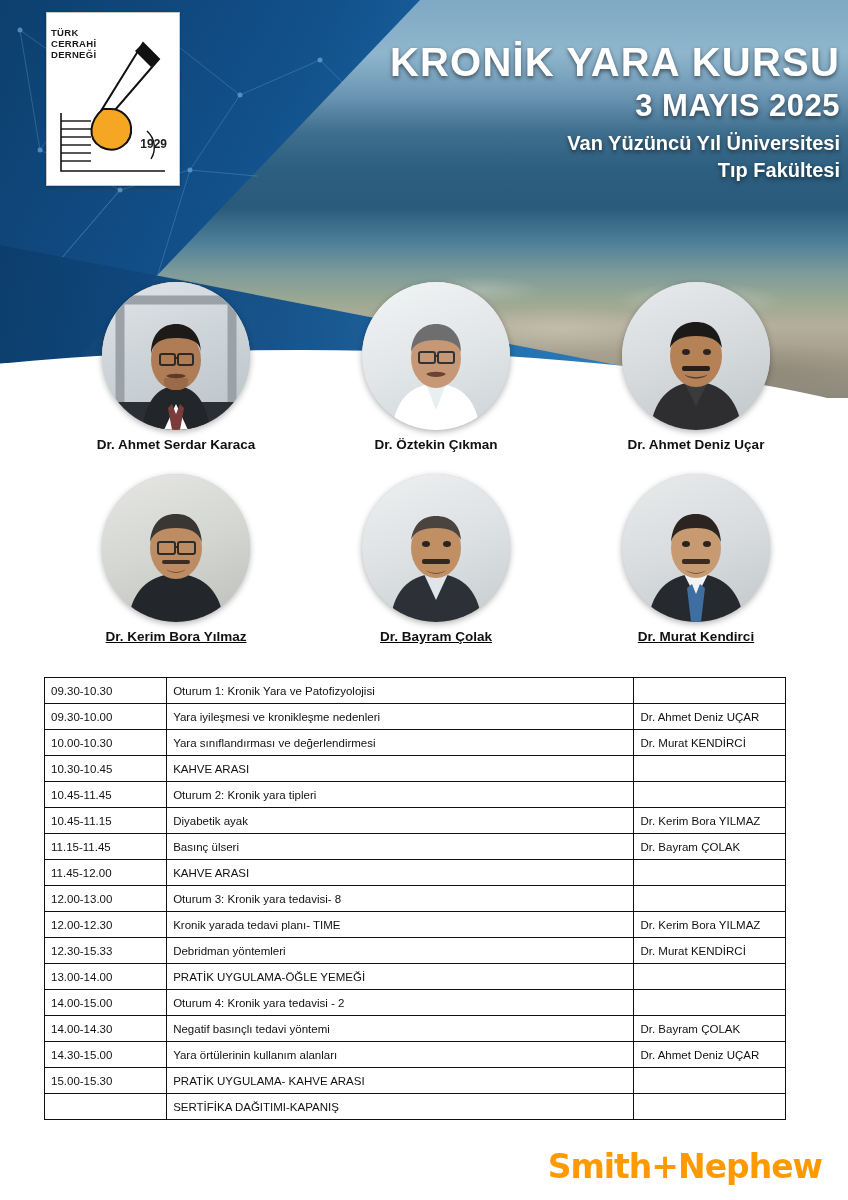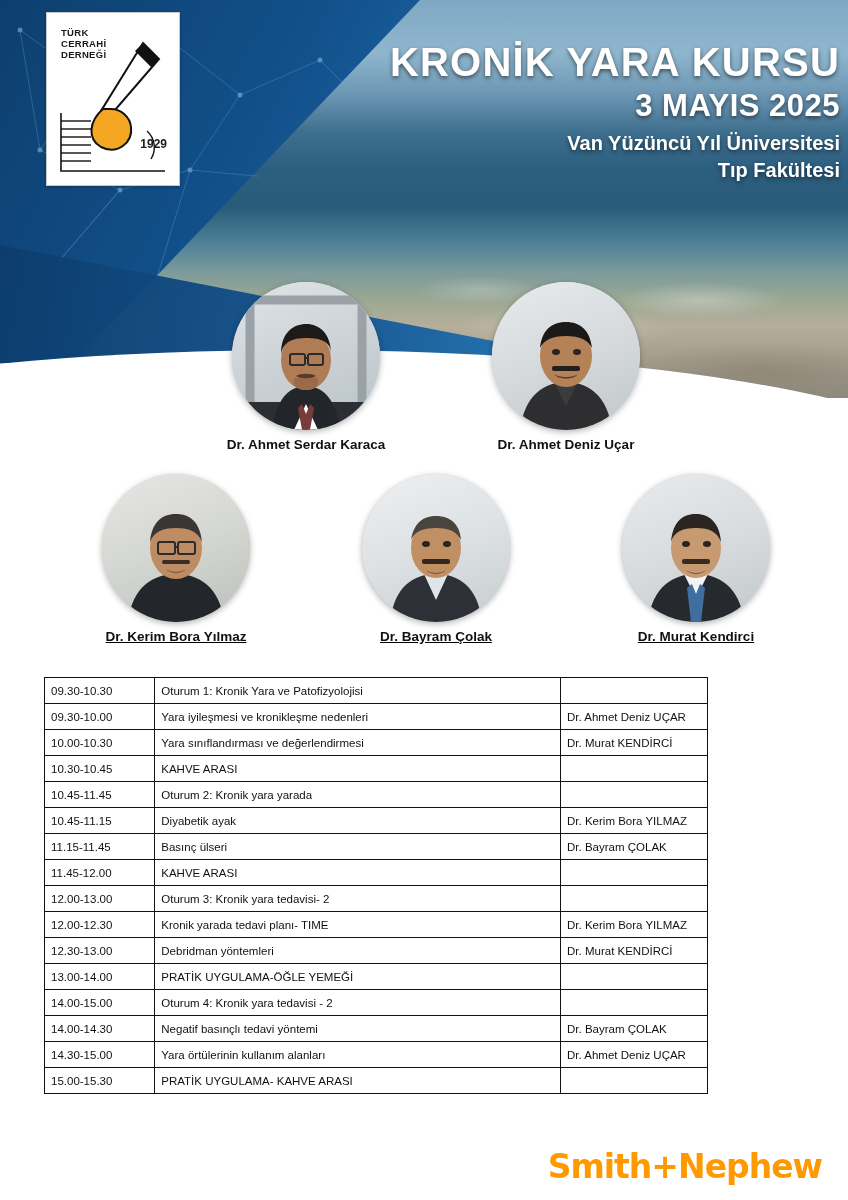--- a/index.html
+++ b/index.html
@@ -98,21 +98,21 @@
     position: absolute;
     left: 46px; top: 12px;
     width: 132px; height: 172px;
     background: #ffffff;
     border: 1px solid #c8c8c8;
     box-shadow: 0 1px 3px rgba(0,0,0,.25);
     overflow: hidden;
   }
   .logo-title {
     position: absolute;
-    left: 14px; top: 14px;
+    left: 4px; top: 14px;
     color: #1a1a1a;
     font-size: 9.5px;
     font-weight: bold;
     line-height: 11px;
     letter-spacing: .3px;
   }
   .logo-year {
     position: absolute;
     right: 12px; bottom: 34px;
     font-size: 12px;
@@ -194,21 +194,21 @@
   .a2 .bg { background: linear-gradient(160deg,#f2f4f5 0%, #e2e6e8 50%, #ccd3d6 100%); }
   .a3 .bg { background: linear-gradient(160deg,#e8eaec 0%, #d6dadd 50%, #c0c6c9 100%); }
   .a4 .bg { background: linear-gradient(160deg,#e6e7e4 0%, #d4d6d2 50%, #bcbfba 100%); }
   .a5 .bg { background: linear-gradient(160deg,#eef0f1 0%, #dde1e3 50%, #c6cccf 100%); }
   .a6 .bg { background: linear-gradient(160deg,#e9ebec 0%, #d8dcde 50%, #c2c7ca 100%); }
 
   
   .program {
     position: absolute;
     left: 44px; top: 677px;
-    width: 664px;
+    width: 742px;
     border-collapse: collapse;
     font-size: 11.5px;
     color: #111111;
   }
   .program td {
     border: 1px solid #111111;
     height: 25px;
     padding: 0 6px;
     vertical-align: middle;
     white-space: nowrap;
@@ -334,20 +334,36 @@
           <path d="M62 102 C66 110 82 110 86 102 L86 96 L62 96 Z" fill="#9a6a49"></path>
           <rect x="58" y="72" width="15" height="11" rx="2" fill="none" stroke="#2a2a2a" stroke-width="2"></rect>
           <rect x="76" y="72" width="15" height="11" rx="2" fill="none" stroke="#2a2a2a" stroke-width="2"></rect>
           <line x1="73" y1="76" x2="76" y2="76" stroke="#2a2a2a" stroke-width="2"></line>
           <path d="M64 94 C68 91 80 91 84 94 C80 97 68 97 64 94 Z" fill="#5a3a2a"></path>
         </svg>
       </div>
       <div class="speaker-name">Dr. Ahmet Serdar Karaca</div>
     </div>
 
+    <div class="speaker">
+      <div class="avatar a2">
+        <div class="bg"></div>
+        <svg width="148" height="148" viewBox="0 0 148 148" style="position:absolute;inset:0;">
+          <path d="M30 148 C34 114 52 102 74 102 C96 102 114 114 118 148 Z" fill="#ffffff"></path>
+          <path d="M64 102 L74 128 L84 102 Z" fill="#e9eef1"></path>
+          <ellipse cx="74" cy="76" rx="25" ry="30" fill="#c79876"></ellipse>
+          <path d="M49 70 C50 50 62 42 74 42 C88 42 99 52 99 70 C96 62 88 58 74 58 C60 58 52 62 49 70 Z" fill="#6e6e6e"></path>
+          <rect x="57" y="70" width="16" height="11" rx="2" fill="none" stroke="#333" stroke-width="2"></rect>
+          <rect x="76" y="70" width="16" height="11" rx="2" fill="none" stroke="#333" stroke-width="2"></rect>
+          <line x1="73" y1="74" x2="76" y2="74" stroke="#333" stroke-width="2"></line>
+          <path d="M64 92 C68 89 80 89 84 92 C80 96 68 96 64 92 Z" fill="#6b4330"></path>
+        </svg>
+      </div>
+      <div class="speaker-name">Dr. Öztekin Çıkman</div>
+    </div>
 
     <div class="speaker">
       <div class="avatar a3">
         <div class="bg"></div>
         <svg width="148" height="148" viewBox="0 0 148 148" style="position:absolute;inset:0;">
           <path d="M28 148 C32 114 52 100 74 100 C96 100 116 114 120 148 Z" fill="#2e2e30"></path>
           <path d="M62 100 L74 124 L86 100 Z" fill="#3b3b3e"></path>
           <ellipse cx="74" cy="74" rx="26" ry="31" fill="#b58258"></ellipse>
           <path d="M48 66 C50 46 62 40 74 40 C88 40 98 48 100 66 C96 58 88 54 74 54 C60 54 52 58 48 66 Z" fill="#1c1a19"></path>
           <rect x="60" y="84" width="28" height="5" rx="2" fill="#241f1c"></rect>
@@ -435,50 +451,50 @@
       <td class="col-topic">Yara sınıflandırması ve değerlendirmesi</td>
       <td class="col-speaker">Dr. Murat KENDİRCİ</td>
     </tr>
     <tr>
       <td class="col-time">10.30-10.45</td>
       <td class="col-topic">KAHVE ARASI</td>
       <td class="col-speaker"></td>
     </tr>
     <tr>
       <td class="col-time">10.45-11.45</td>
-      <td class="col-topic">Oturum 2: Kronik yara yarada</td>
+      <td class="col-topic">Oturum 2: Kronik yara tipleri</td>
       <td class="col-speaker"></td>
     </tr>
     <tr>
       <td class="col-time">10.45-11.15</td>
       <td class="col-topic">Diyabetik ayak</td>
       <td class="col-speaker">Dr. Kerim Bora YILMAZ</td>
     </tr>
     <tr>
       <td class="col-time">11.15-11.45</td>
       <td class="col-topic">Basınç ülseri</td>
       <td class="col-speaker">Dr. Bayram ÇOLAK</td>
     </tr>
     <tr>
       <td class="col-time">11.45-12.00</td>
       <td class="col-topic">KAHVE ARASI</td>
       <td class="col-speaker"></td>
     </tr>
     <tr>
       <td class="col-time">12.00-13.00</td>
-      <td class="col-topic">Oturum 3: Kronik yara tedavisi- 2</td>
+      <td class="col-topic">Oturum 3: Kronik yara tedavisi- 8</td>
       <td class="col-speaker"></td>
     </tr>
     <tr>
       <td class="col-time">12.00-12.30</td>
       <td class="col-topic">Kronik yarada tedavi planı- TIME</td>
       <td class="col-speaker">Dr. Kerim Bora YILMAZ</td>
     </tr>
     <tr>
-      <td class="col-time">12.30-13.00</td>
+      <td class="col-time">12.30-15.33</td>
       <td class="col-topic">Debridman yöntemleri</td>
       <td class="col-speaker">Dr. Murat KENDİRCİ</td>
     </tr>
     <tr>
       <td class="col-time">13.00-14.00</td>
       <td class="col-topic">PRATİK UYGULAMA-ÖĞLE YEMEĞİ</td>
       <td class="col-speaker"></td>
     </tr>
     <tr>
       <td class="col-time">14.00-15.00</td>
@@ -493,18 +509,23 @@
     <tr>
       <td class="col-time">14.30-15.00</td>
       <td class="col-topic">Yara örtülerinin kullanım alanları</td>
       <td class="col-speaker">Dr. Ahmet Deniz UÇAR</td>
     </tr>
     <tr>
       <td class="col-time">15.00-15.30</td>
       <td class="col-topic">PRATİK UYGULAMA- KAHVE ARASI</td>
       <td class="col-speaker"></td>
     </tr>
+    <tr>
+      <td class="col-time"></td>
+      <td class="col-topic">SERTİFİKA DAĞITIMI-KAPANIŞ</td>
+      <td class="col-speaker"></td>
+    </tr>
   </tbody>
 </table>
 
 <div class="footer-logo">
   <span>Smith</span><span class="plus">+</span><span>Nephew</span>
 </div>
 
 </body></html>

